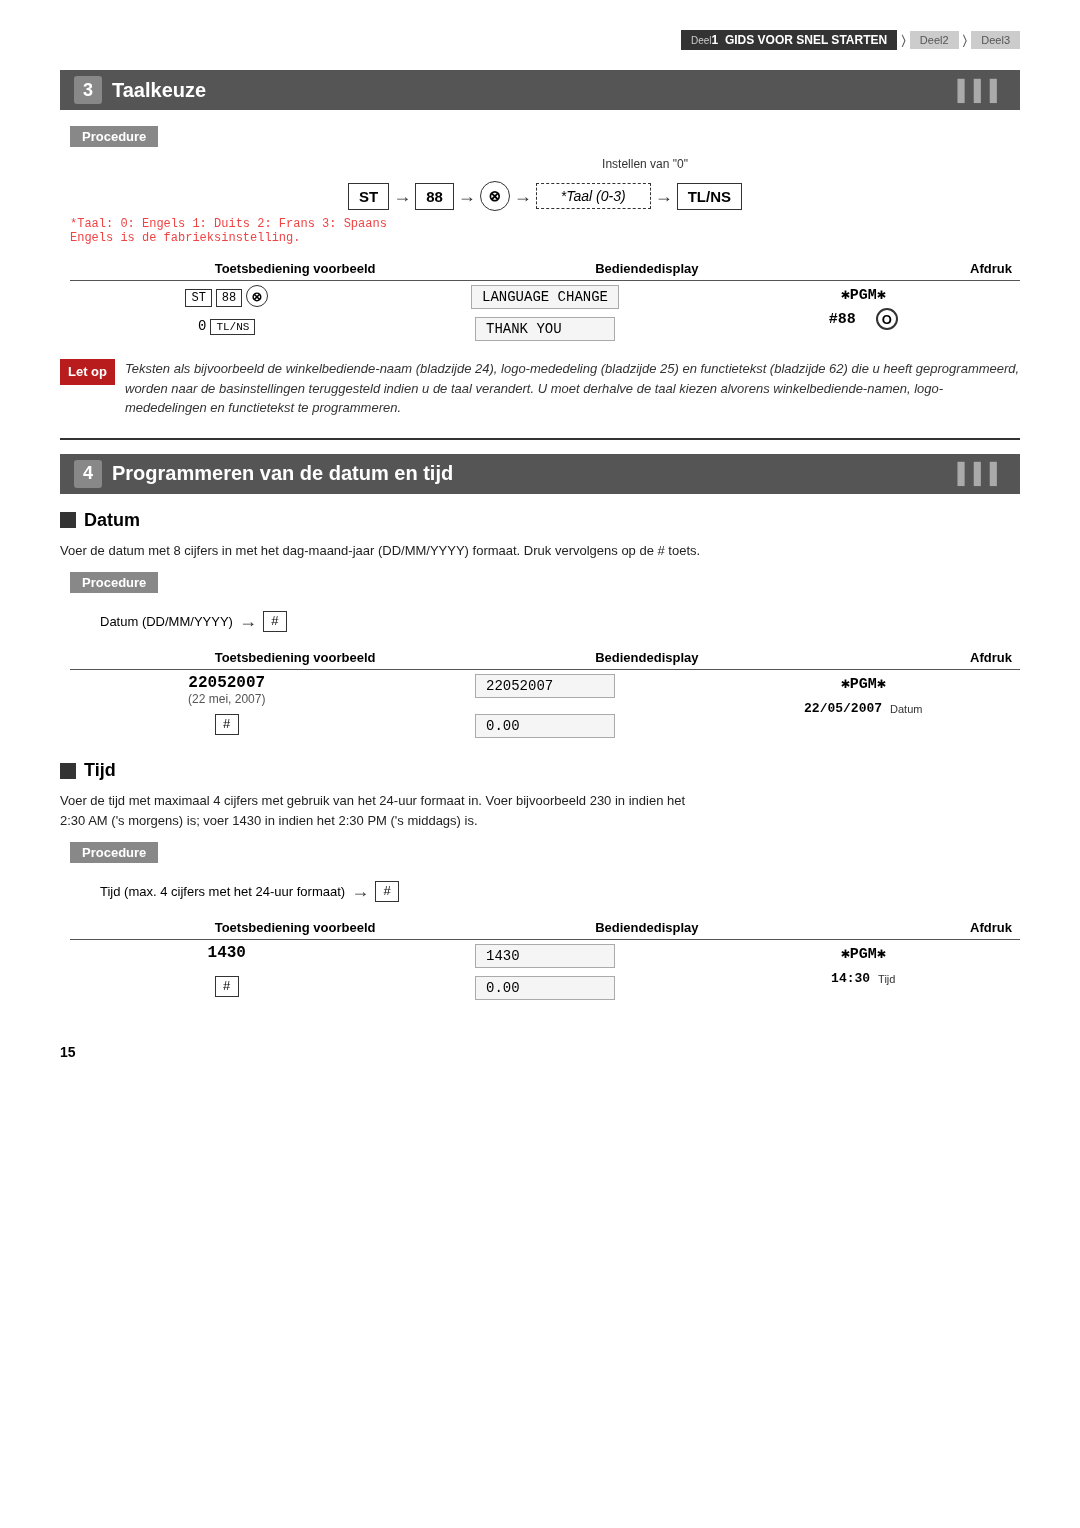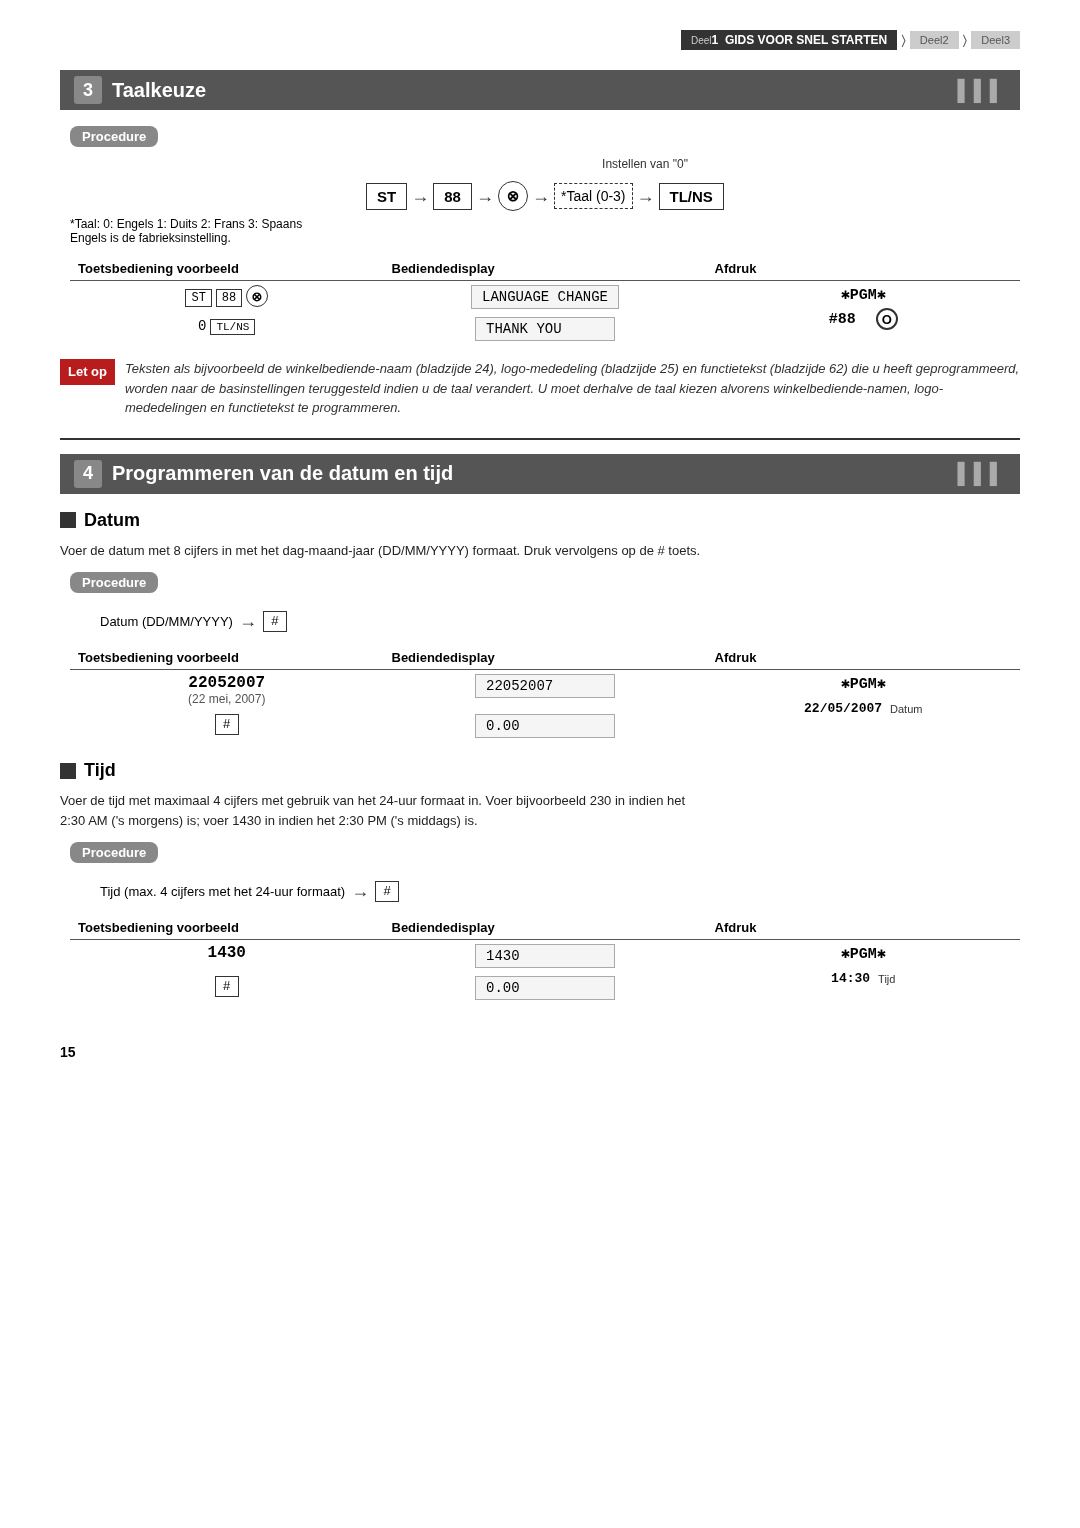--- a/index.html
+++ b/index.html
@@ -76,21 +76,21 @@
     }
 
     
     .procedure-badge {
       display: inline-block;
       background: #888;
       color: #fff;
       padding: 3px 12px;
       font-size: 13px;
       font-weight: bold;
-      border-radius: 8px;
+      border-radius: 0;
       margin-bottom: 10px;
     }
 
     
     .diagram-row {
       display: flex;
       align-items: center;
       justify-content: center;
       gap: 4px;
       margin: 10px 0 6px 0;
@@ -113,47 +113,49 @@
       justify-content: center;
       font-size: 15px;
       font-weight: bold;
     }
     .diagram-arrow {
       font-size: 18px;
       color: #333;
     }
     .diagram-dashed-box {
       border: 1.5px dashed #333;
-      padding: 4px 6px;
+      padding: 4px 24px;
       font-size: 14px;
+      font-style: italic;
     }
     .instellen-label {
       font-size: 12px;
       text-align: center;
       color: #333;
       margin-bottom: 2px;
     }
 
     
     .language-note {
       font-size: 12px;
       margin: 6px 0 12px 0;
-      color: #000000;
+      color: #ef4444;
+      font-family: Liberation Mono, monospace;
     }
 
     
     .example-table {
       width: 100%;
       border-collapse: collapse;
       margin-bottom: 14px;
     }
     .example-table th {
       font-weight: bold;
       font-size: 13px;
-      text-align: left;
+      text-align: right;
       padding: 4px 8px;
       border-bottom: 1px solid #555;
     }
     .example-table td {
       text-align: center;
       padding: 4px 8px;
       vertical-align: top;
     }
     .example-table .col-input { width: 33%; }
     .example-table .col-display { width: 34%; }

